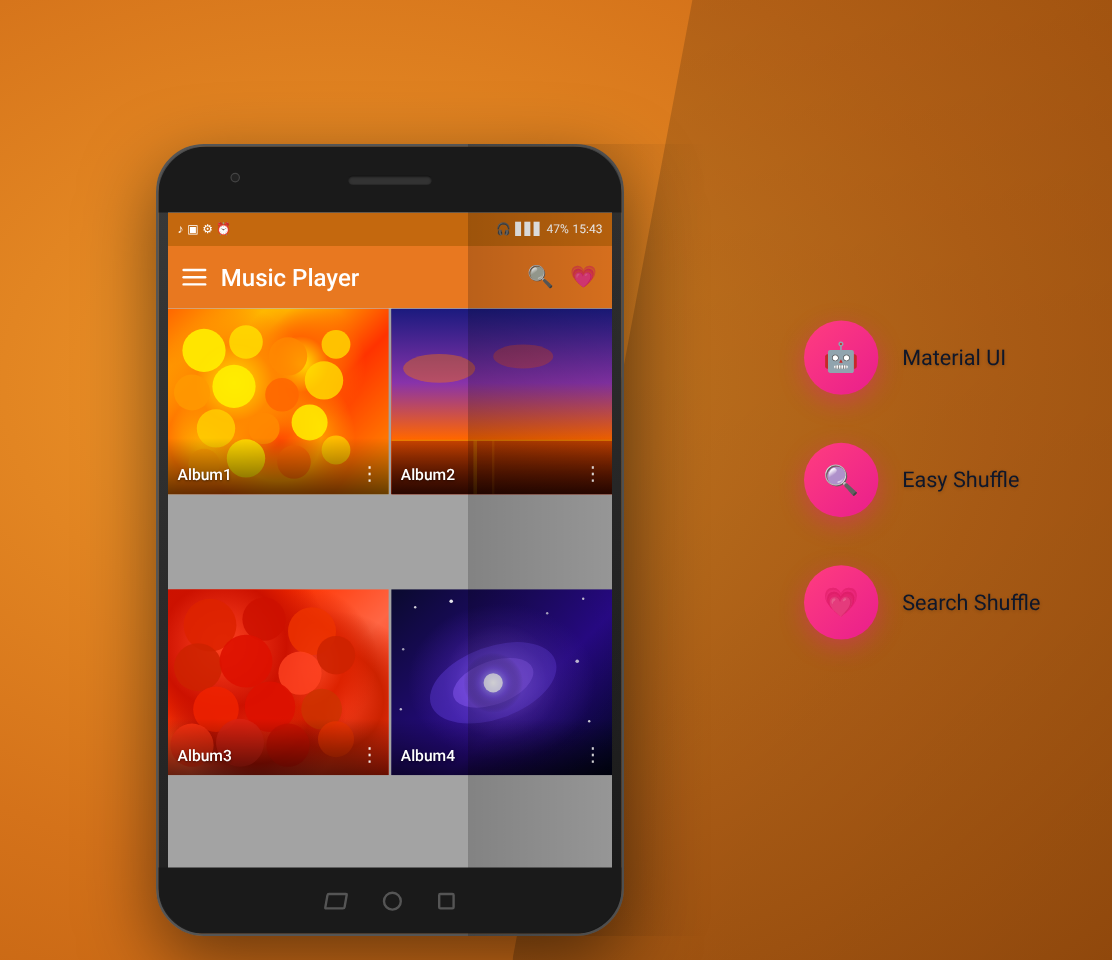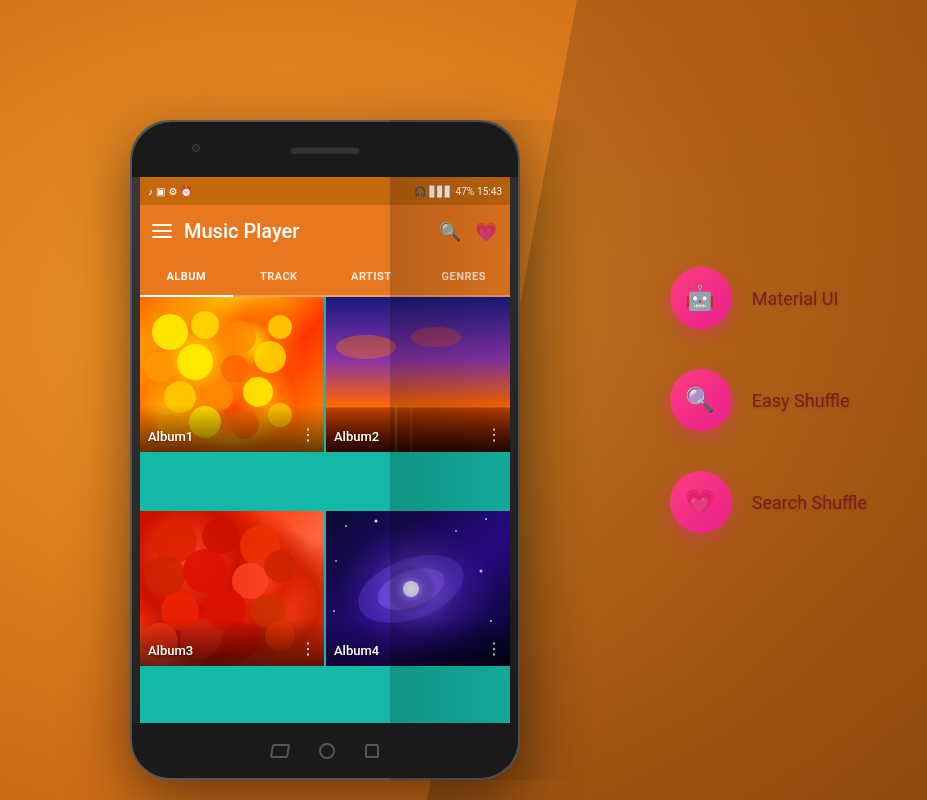--- a/index.html
+++ b/index.html
@@ -208,21 +208,21 @@
       right: 0;
       height: 2px;
       background: white;
     }
 
     
     .album-grid {
       display: grid;
       grid-template-columns: 1fr 1fr;
       gap: 2px;
-      background: #14b8a6;
+      background: #a3a3a3;
       overflow: hidden;
       flex: 1;
     }
 
     .album-cell {
       position: relative;
       height: 155px;
       overflow: hidden;
       cursor: pointer;
     }
@@ -364,21 +364,21 @@
       box-shadow: 0 6px 20px rgba(233,30,140,0.4);
       flex-shrink: 0;
     }
 
     .feature-badge-icon {
       font-size: 24px;
       color: white;
     }
 
     .feature-label {
-      color: #7f1d1d;
+      color: #0f172a;
       font-size: 18px;
       font-weight: 400;
       text-shadow: 0 1px 3px rgba(0,0,0,0.2);
     }
 
     
     .phone-shadow-line {
       position: absolute;
       left: 390px;
       top: 120px;
@@ -437,34 +437,20 @@
             <div class="menu-line"></div>
             <div class="menu-line"></div>
           </div>
           <span class="app-title">Music Player</span>
           <div class="app-bar-actions">
             <span class="action-icon">🔍</span>
             <span class="action-icon">💗</span>
           </div>
         </div>
 
-        <div class="tabs">
-          <div class="tab active">
-            <span>ALBUM</span>
-          </div>
-          <div class="tab">
-            <span>TRACK</span>
-          </div>
-          <div class="tab">
-            <span>ARTIST</span>
-          </div>
-          <div class="tab">
-            <span>GENRES</span>
-          </div>
-        </div>
 
         <div class="album-grid grid-content">
 
           <div class="album-cell">
             <div class="art-1" style="width:100%;height:100%;">
               <div class="art-1-circles"></div>
 
               <svg width="100%" height="100%" style="position:absolute;top:0;left:0;">
                 <circle cx="30" cy="35" r="18" fill="#ffee00" opacity="0.9"></circle>
                 <circle cx="65" cy="28" r="14" fill="#ffdd00" opacity="0.85"></circle>

